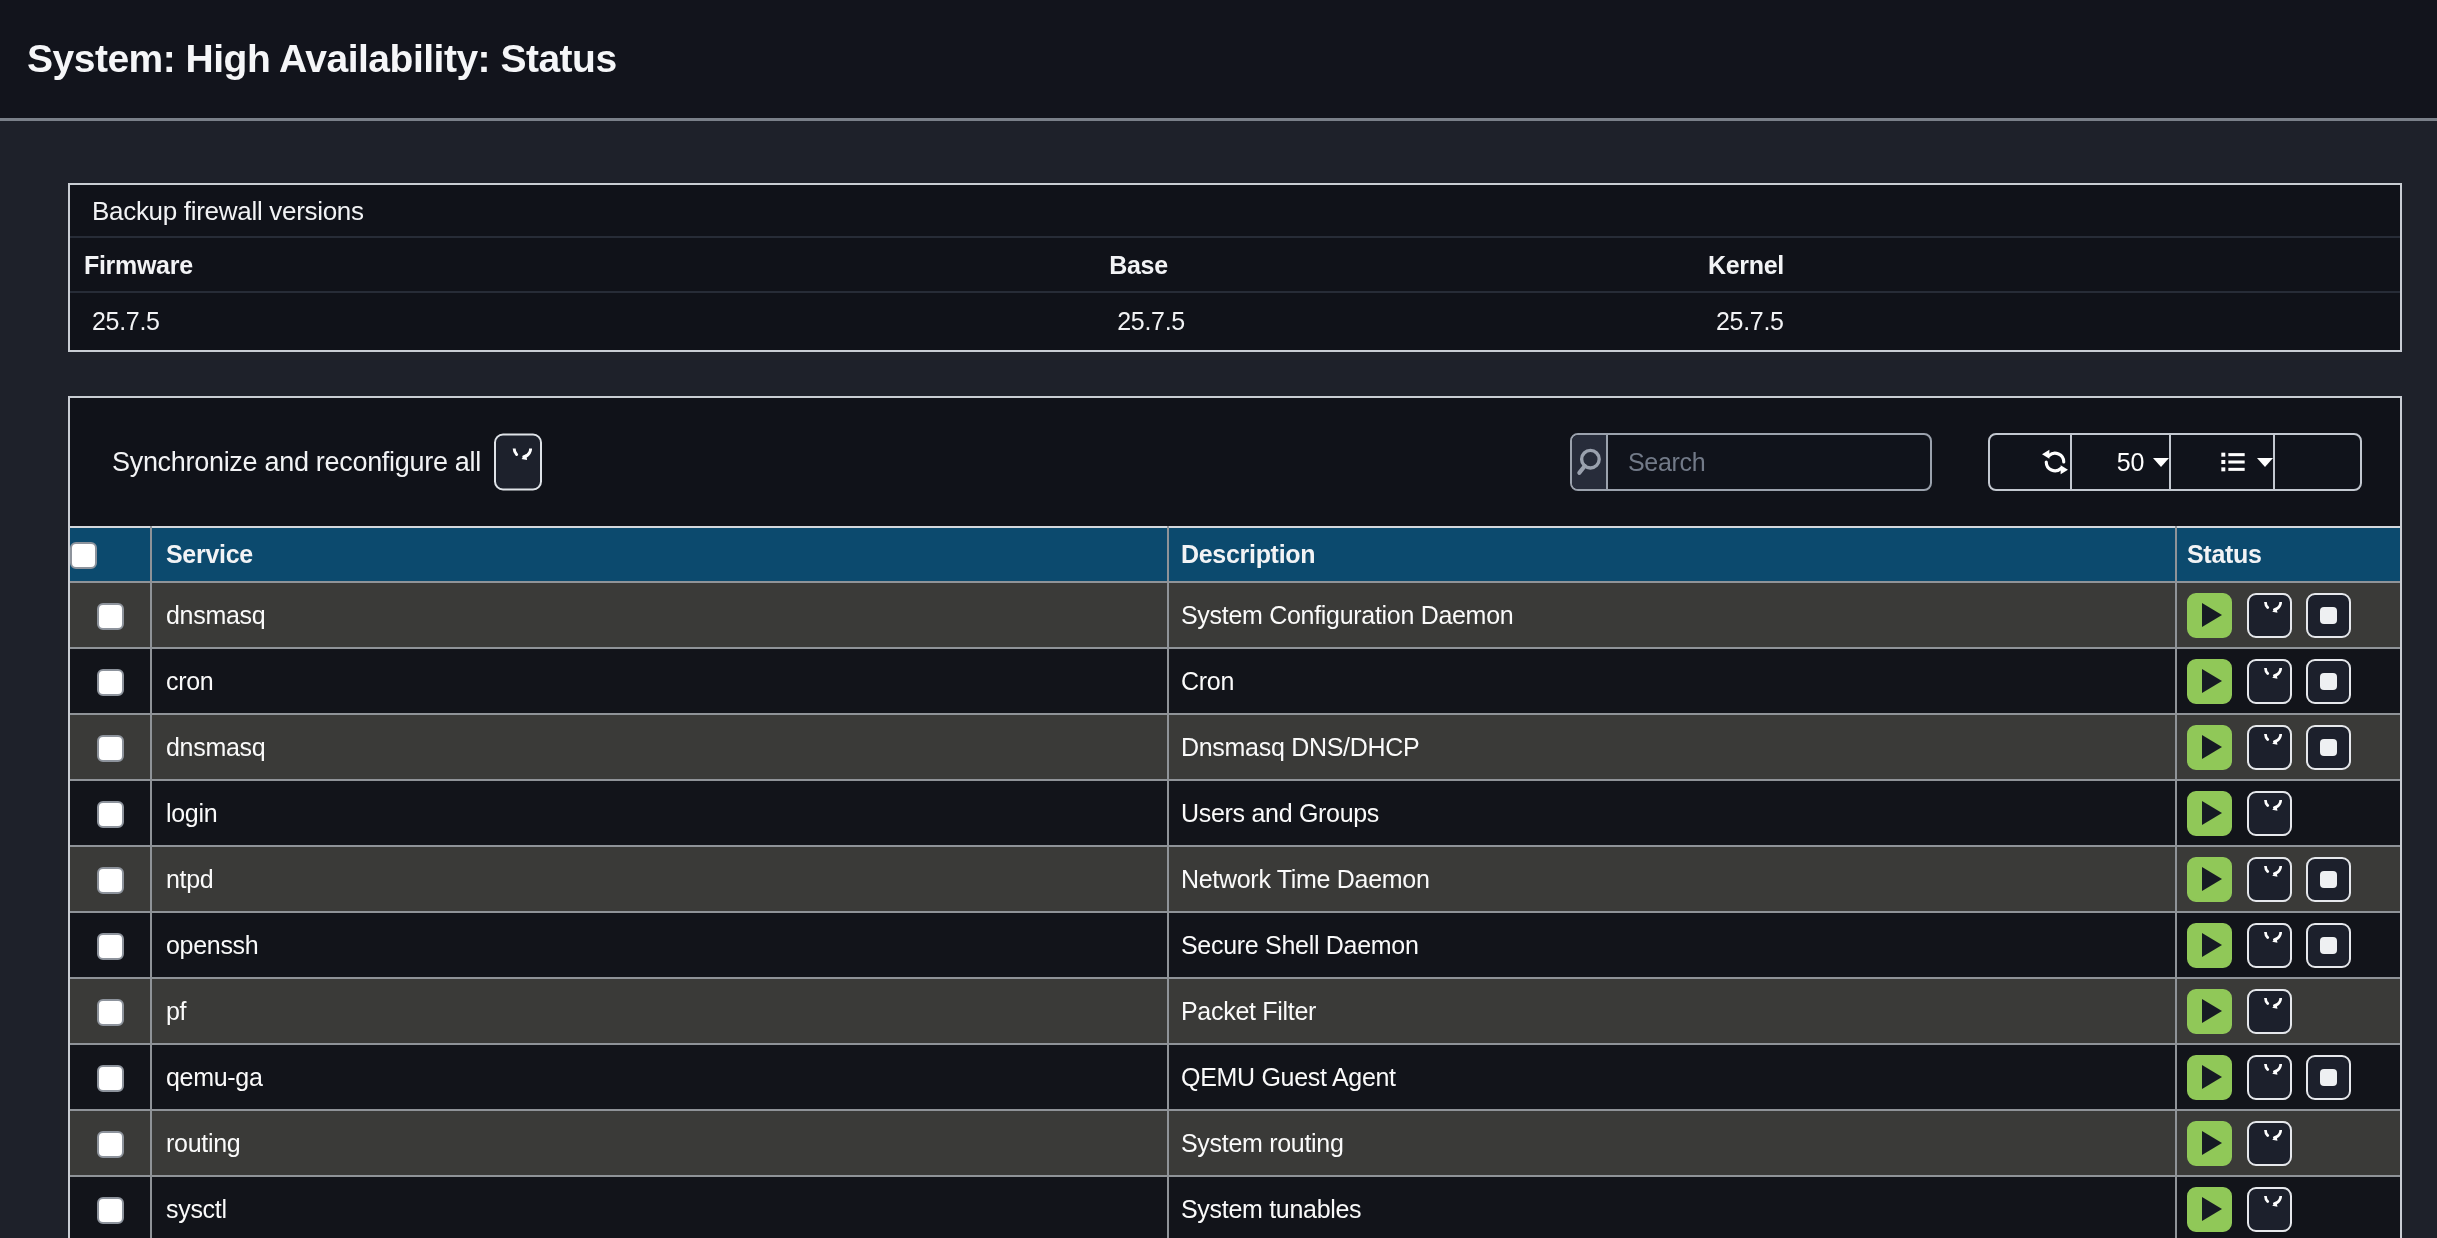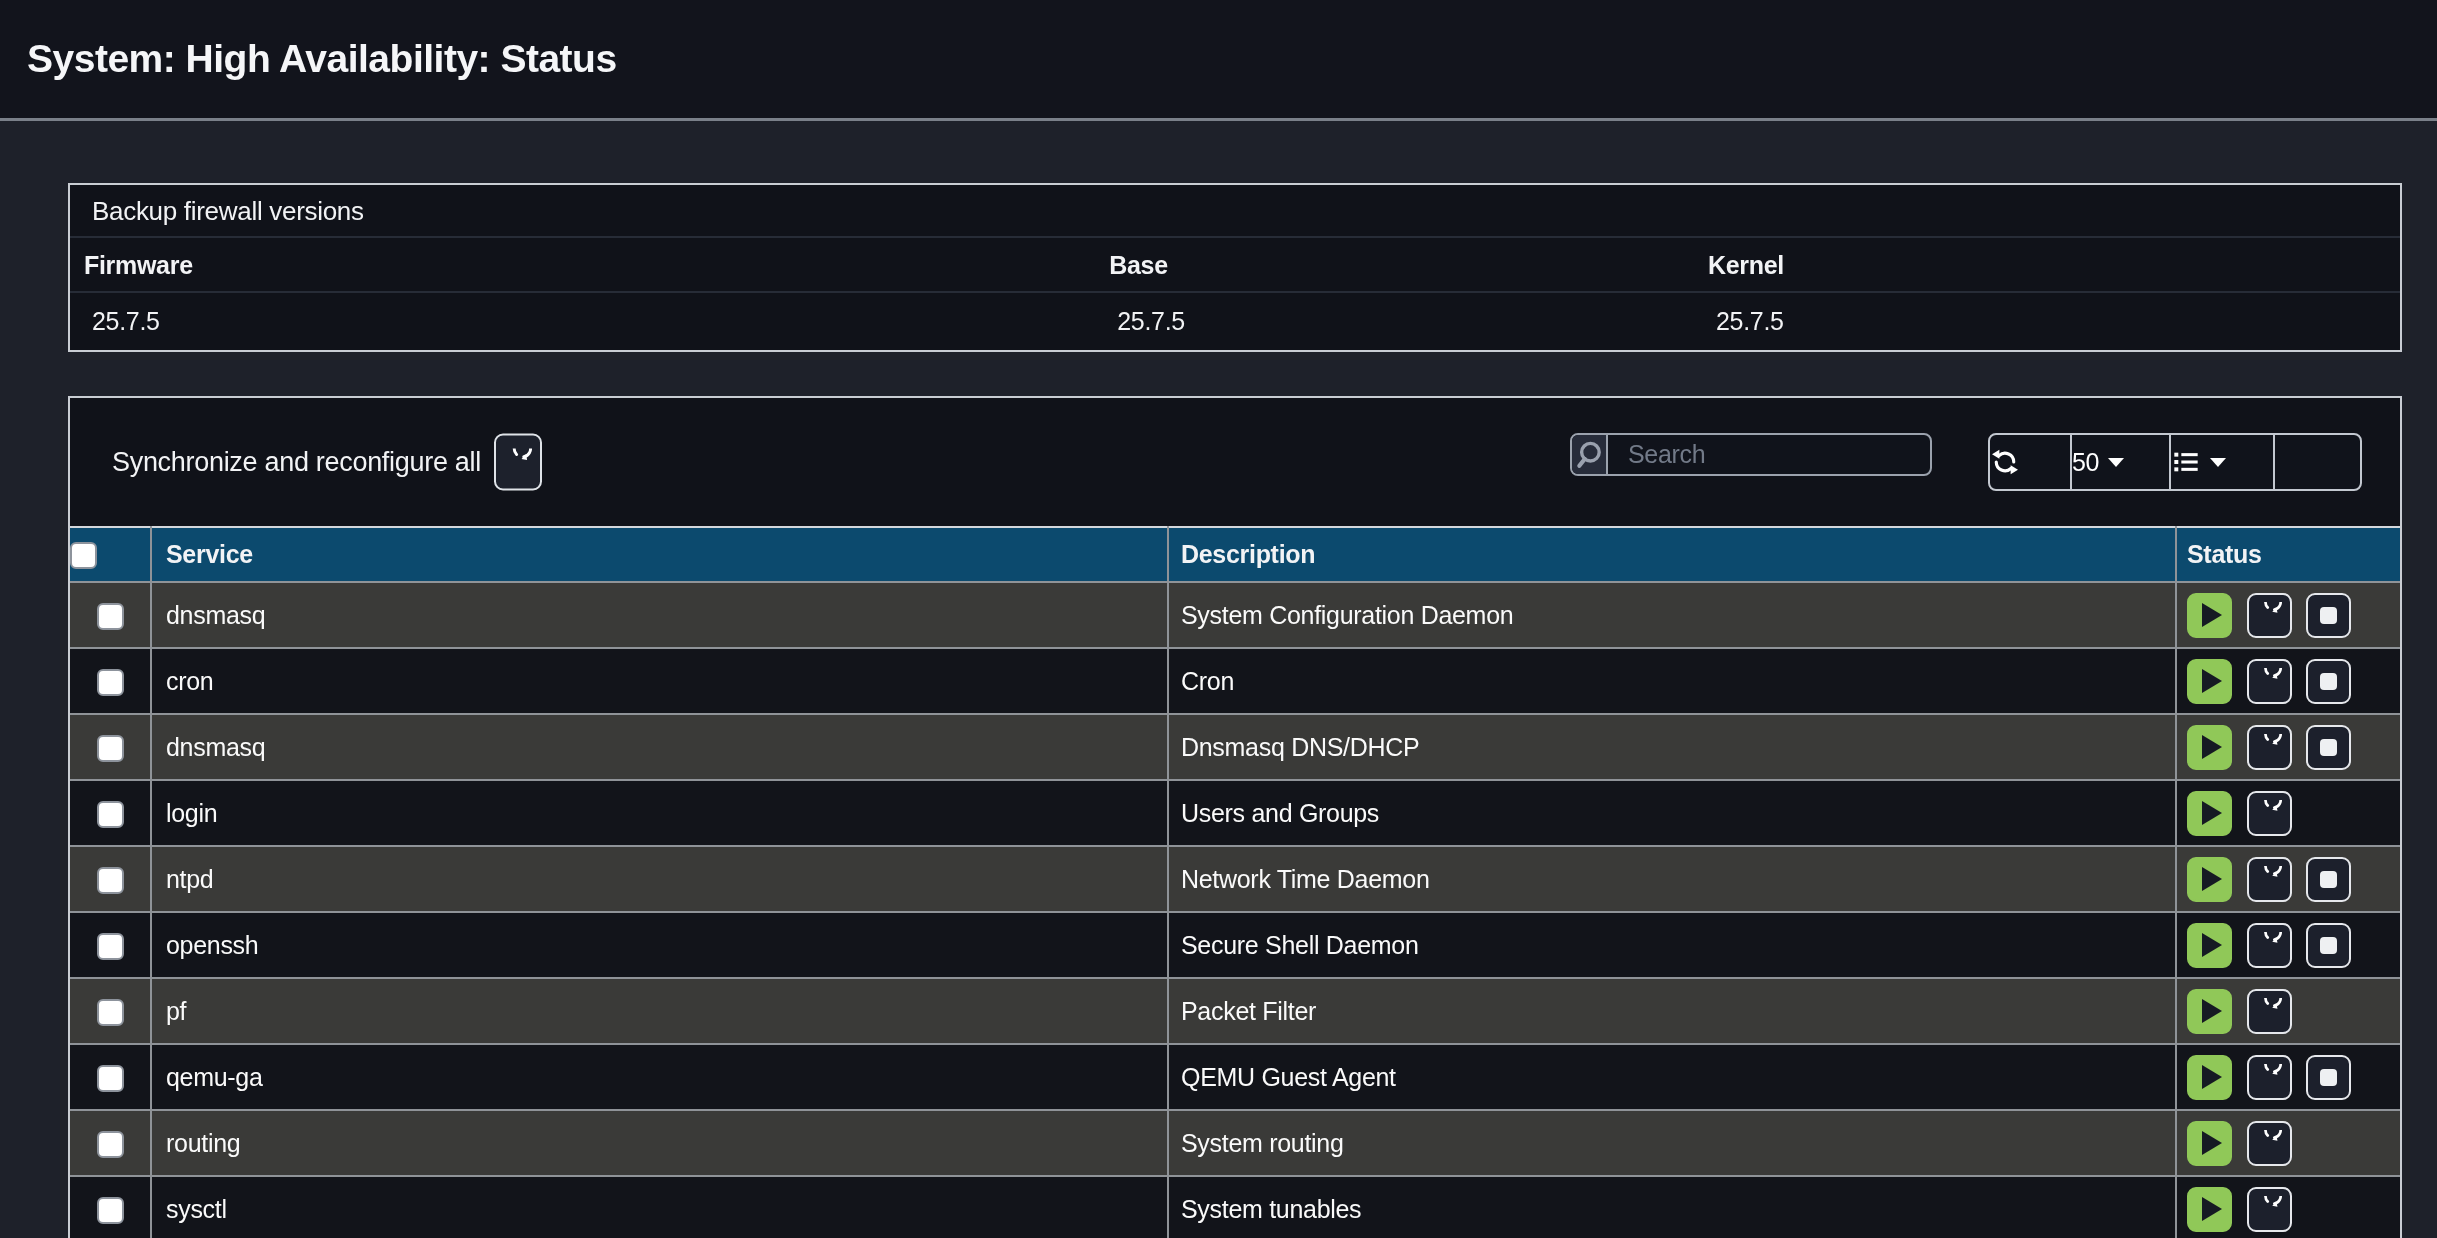--- a/index.html
+++ b/index.html
@@ -51,42 +51,42 @@
     position: absolute; left: 42px; top: 50%; transform: translateY(-50%);
     display: flex; align-items: center; gap: 13px; font-size: 27px;
   }
   .sync-btn {
     width: 48px; height: 57px; border: 2px solid #dfe3e8; border-radius: 9px;
     background: #1d212c; color: #fff; cursor: pointer;
     display: flex; align-items: center; justify-content: center; padding: 0;
   }
 
   .search-group {
-    position: absolute; left: 1500px; top: 35px; width: 362px; height: 43px;
+    position: absolute; left: 1500px; top: 35px; width: 362px; height: 58px;
     border: 2px solid #9ba2ad; border-radius: 8px;
     display: flex; overflow: hidden; background: #10131b;
   }
   .search-addon {
     width: 80px; background: #272c3a; border-right: 2px solid #9ba2ad;
     display: flex; align-items: center; justify-content: center;
   }
   .search-input {
     flex: 1; background: transparent; border: none; outline: none;
     color: #e8eaee; font-size: 25px; padding: 0 20px;
     font-family: "Liberation Sans", sans-serif; letter-spacing: -0.3px;
   }
   .search-input::placeholder { color: #727a88; opacity: 1; }
 
   .btn-group {
     position: absolute; left: 1918px; top: 35px; height: 58px;
     border: 2px solid #c3c8d0; border-radius: 8px;
     display: flex; background: #10131b; overflow: hidden;
   }
   .bg-seg {
-    display: flex; align-items: center; justify-content: flex-start; gap: 9px;
+    display: flex; align-items: center; justify-content: flex-end; gap: 9px;
     border-right: 2px solid #c3c8d0; color: #fff; font-size: 25px; cursor: pointer;
   }
   .bg-seg:last-child { border-right: none; cursor: default; }
   .seg-refresh { width: 82px; }
   .seg-pagesize { width: 99px; }
   .seg-columns { width: 104px; }
   .seg-empty { width: 85px; }
   .caret {
     width: 0; height: 0; display: inline-block;
     border-left: 8px solid transparent; border-right: 8px solid transparent;

